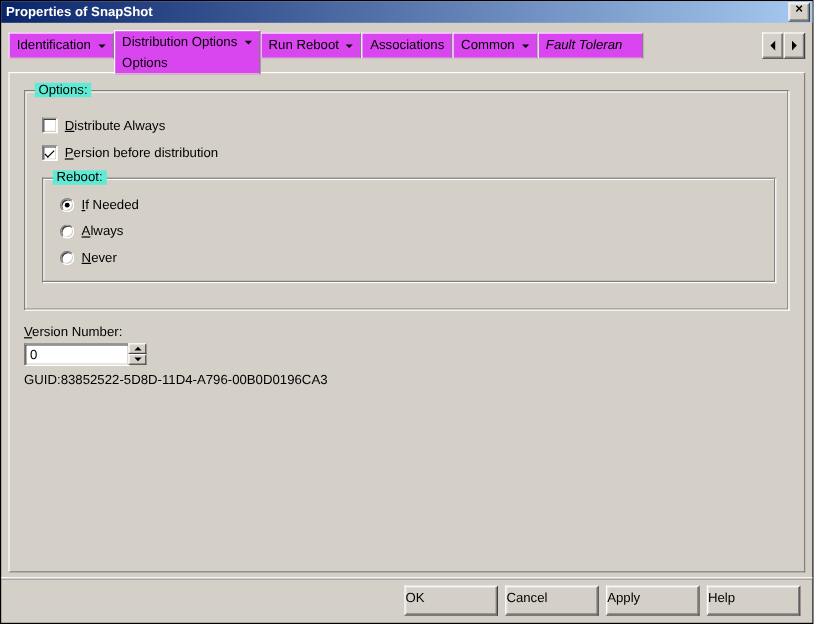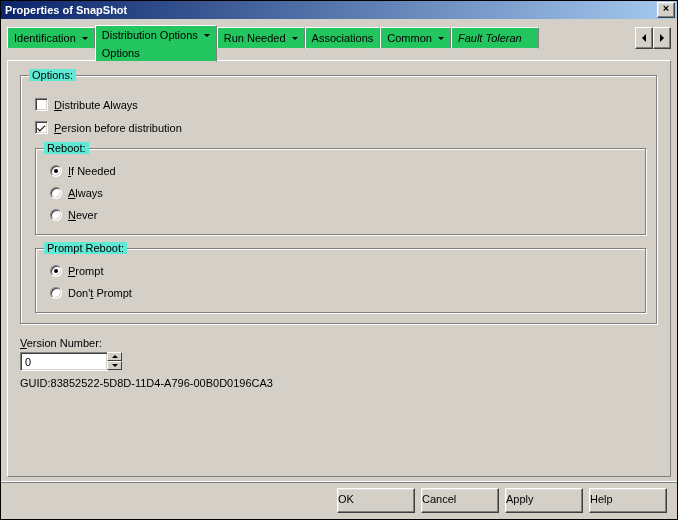--- a/index.html
+++ b/index.html
@@ -58,21 +58,21 @@
     position: relative;
   }
   
   .tabs-row {
     display: flex;
     align-items: flex-start;
     position: relative;
     height: 36px;
   }
   .tab {
-    background: #22c55e;
+    background: #d946ef;
     border: 1px solid;
     border-color: #fff #808080 #d4d0c8 #fff;
     padding: 3px 6px;
     display: flex;
     align-items: center;
     gap: 4px;
     cursor: default;
     font-size: 11px;
     height: 14px;
     margin-top: 2px;
@@ -311,21 +311,21 @@
         <span class="arrow"></span>
       </div>
       <div class="tab active">
         <div class="tab-label-row">
           <span>Distribution Options</span>
           <span class="arrow"></span>
         </div>
         <div class="subtext">Options</div>
       </div>
       <div class="tab">
-        <span>Run Needed</span>
+        <span>Run Reboot</span>
         <span class="arrow"></span>
       </div>
       <div class="tab">
         <span>Associations</span>
       </div>
       <div class="tab">
         <span>Common</span>
         <span class="arrow"></span>
       </div>
       <div class="tab truncated">
@@ -365,31 +365,20 @@
           <div class="row" style="margin-top:10px;">
             <div class="radio-circle"></div>
             <span><span class="underline-letter">A</span><span>lways</span></span>
           </div>
           <div class="row" style="margin-top:10px;">
             <div class="radio-circle"></div>
             <span><span class="underline-letter">N</span><span>ever</span></span>
           </div>
         </div>
 
-        <div class="groupbox" style="margin-bottom:0;">
-          <div class="legend">Prompt Reboot:</div>
-          <div class="row">
-            <div class="radio-circle checked"></div>
-            <span><span class="underline-letter">P</span><span>rompt</span></span>
-          </div>
-          <div class="row" style="margin-top:10px;">
-            <div class="radio-circle"></div>
-            <span><span>Don'</span><span class="underline-letter">t</span><span> Prompt</span></span>
-          </div>
-        </div>
 
       </div>
 
       <div class="version-section">
         <div><span class="underline-letter">V</span><span>ersion Number:</span></div>
         <div class="spinner-wrap">
           <input class="spinner-input" value="0" style="">
           <div class="spinner-btns">
             <div class="spinner-btn">
                 <span class="tri-up"></span>

